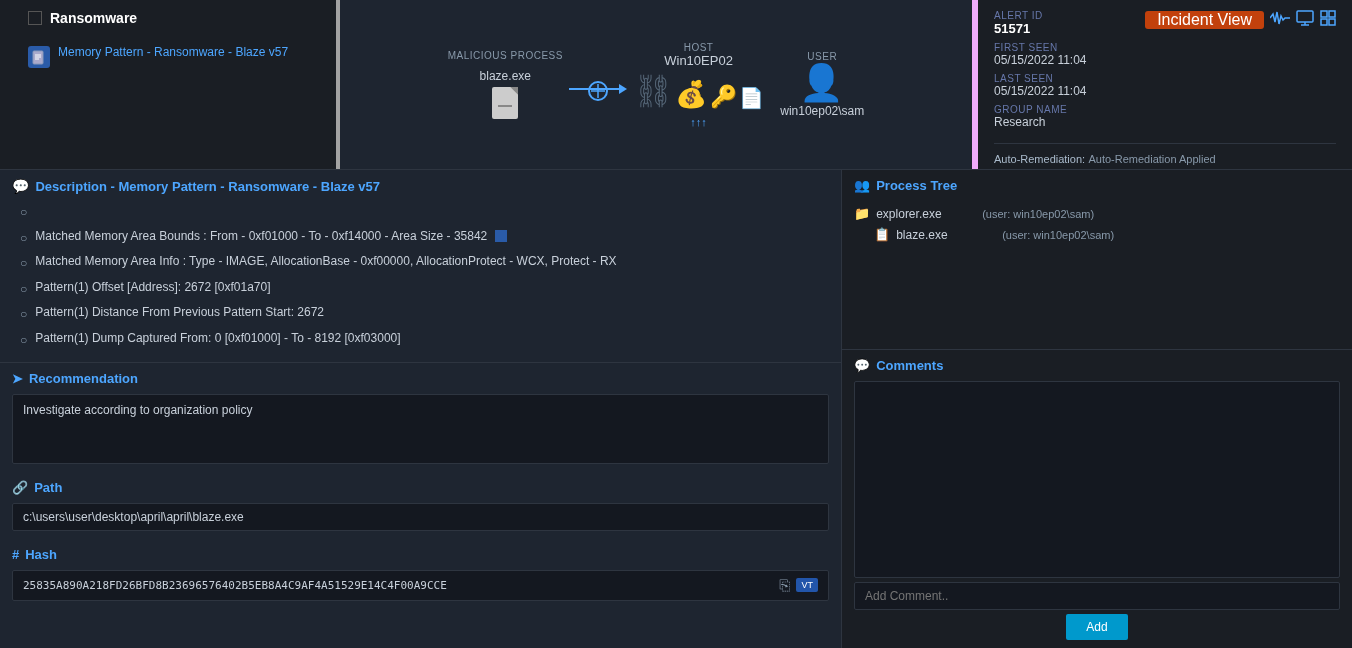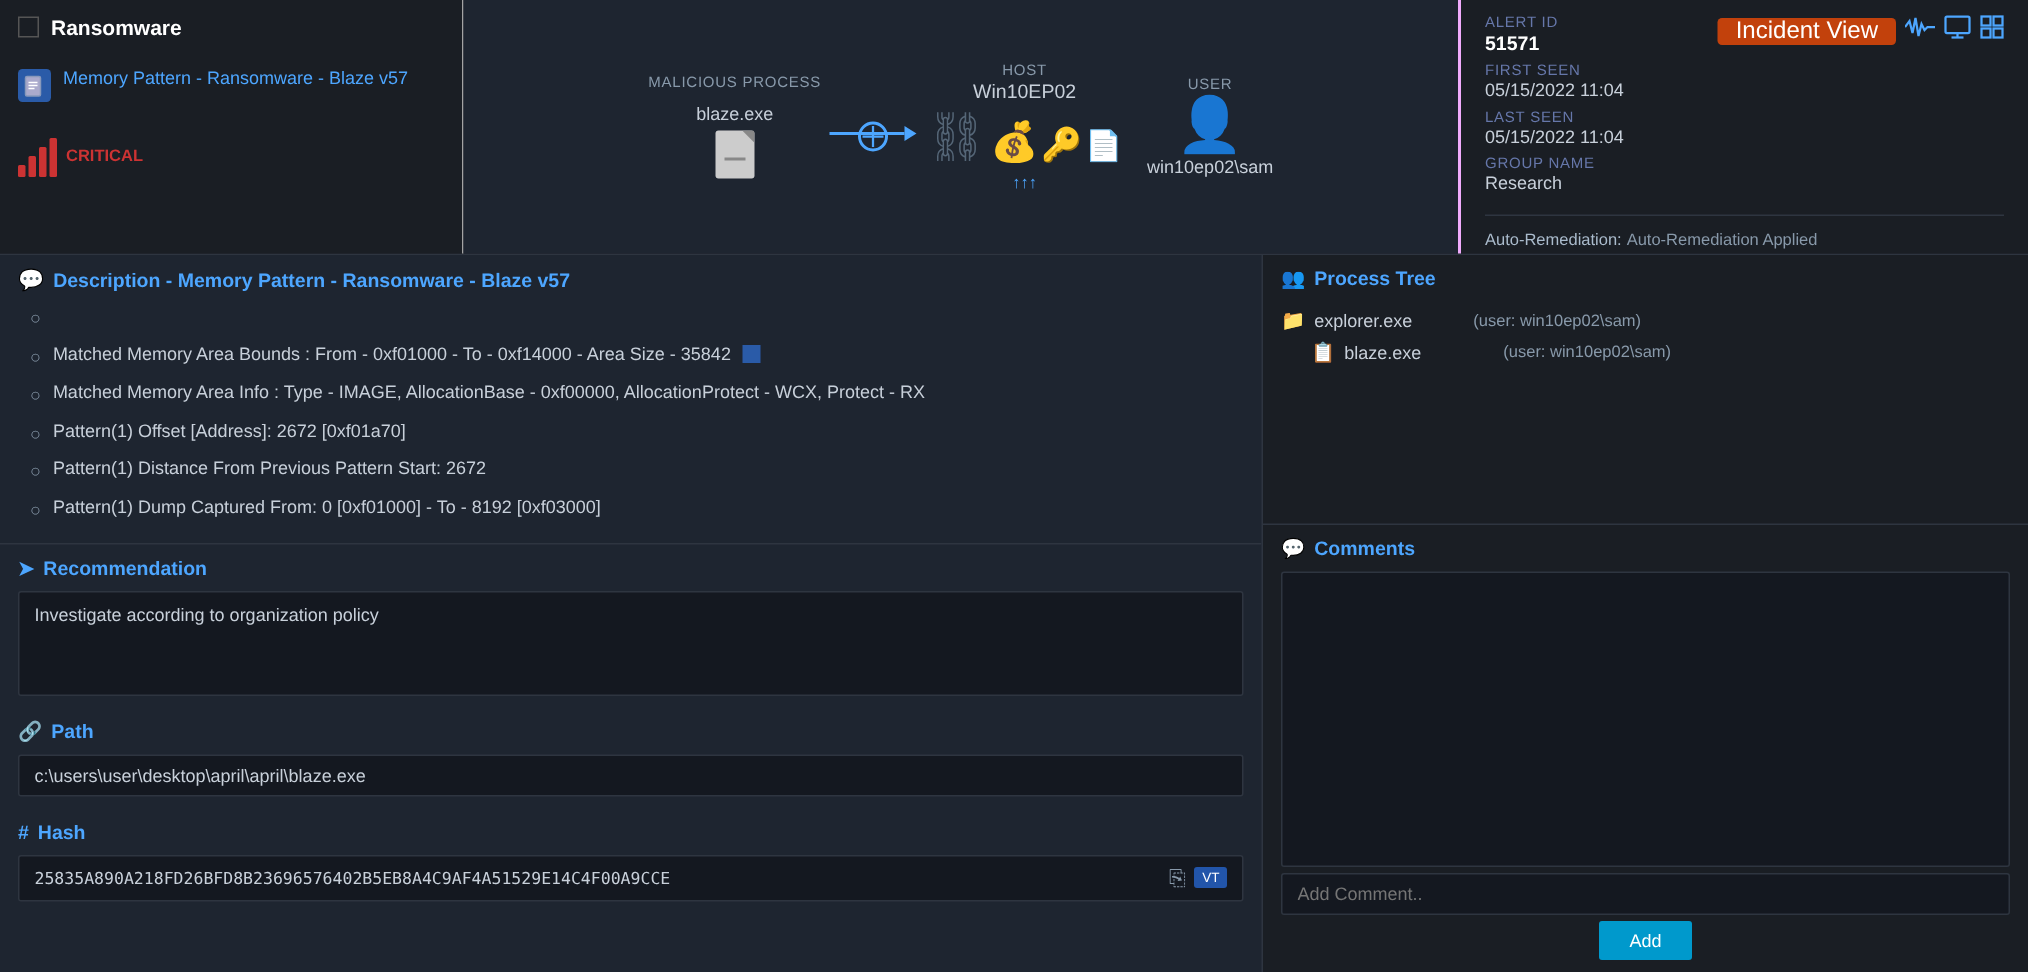--- a/index.html
+++ b/index.html
@@ -15,24 +15,24 @@
 
     
     .top-bar {
       display: flex;
       background: #1a1e24;
       height: 170px;
       border-bottom: 1px solid #2e3540;
     }
 
     .top-left {
-      width: 309px;
+      width: 340px;
       background: #1a1e24;
-      border-right: 1px solid #a3a3a3;
-      padding: 10px 12px;
+      border-right: 4px solid #a3a3a3;
+      padding: 10px 28px;
     }
     .top-left .title-row {
       display: flex;
       align-items: center;
       gap: 8px;
       margin-bottom: 14px;
     }
     .top-left .title-row .checkbox {
       width: 14px; height: 14px;
       border: 1px solid #555;
@@ -118,21 +118,21 @@
       display: flex;
       flex-direction: column;
       align-items: center;
       gap: 4px;
     }
 
     
     .top-right {
       width: 380px;
       background: #1a1e24;
-      border-left: 2px solid #f0abfc;
+      border-left: 6px solid #f0abfc;
       padding: 10px 16px;
     }
     .info-block { margin-bottom: 6px; }
     .info-label {
       color: #6677aa;
       font-size: 10px;
       text-transform: uppercase;
       letter-spacing: 0.5px;
     }
     .info-value {
@@ -435,29 +435,20 @@
     <div class="alert-item">
       <div class="alert-icon">
         <svg width="14" height="16" viewBox="0 0 14 16" fill="none">
           <rect x="1" y="2" width="10" height="13" rx="1" fill="#aac" stroke="#8899bb"></rect>
           <line x1="3" y1="6" x2="9" y2="6" stroke="#fff" stroke-width="1"></line>
           <line x1="3" y1="8" x2="9" y2="8" stroke="#fff" stroke-width="1"></line>
           <line x1="3" y1="10" x2="7" y2="10" stroke="#fff" stroke-width="1"></line>
         </svg>
       </div>
       <a class="alert-link">Memory Pattern - Ransomware - Blaze v57</a>
-    </div>
-    <div class="critical-area">
-      <div class="bar-chart">
-        <div class="bar" style="height:8px"></div>
-        <div class="bar" style="height:14px"></div>
-        <div class="bar" style="height:20px"></div>
-        <div class="bar" style="height:26px"></div>
-      </div>
-      <span class="critical-label">CRITICAL</span>
     </div>
   </div>
 
   <div class="top-middle">
     <div class="process-diagram">
 
       <div class="proc-node">
         <div class="proc-label">MALICIOUS PROCESS</div>
         <div style="display:flex; flex-direction:column; align-items:center; gap:4px;">
           <span style="color:#c8d0da; font-size:12px;">blaze.exe</span>

